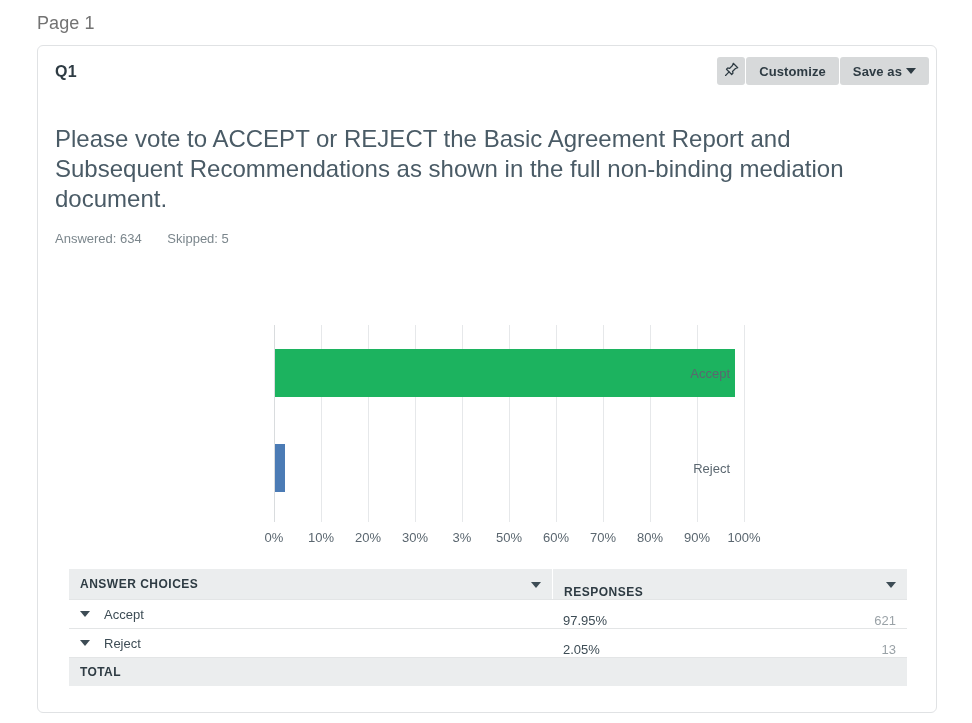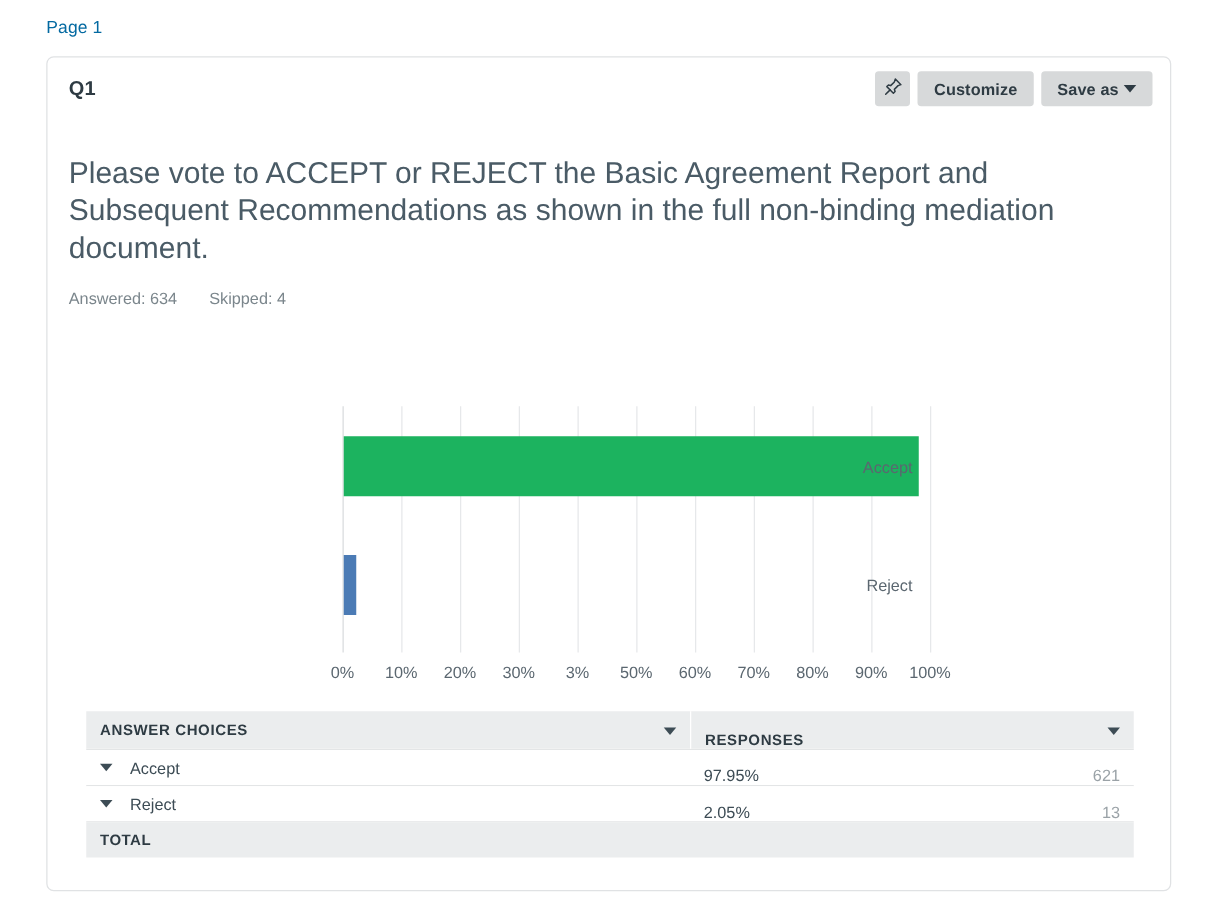--- a/index.html
+++ b/index.html
@@ -14,22 +14,22 @@
     font-family: "Liberation Sans", sans-serif;
     color: #3b4a54;
     -webkit-font-smoothing: antialiased;
   }
 
   
   .page-label {
     position: absolute;
     left: 37px;
     top: 13px;
-    font-size: 14px;
-    color: #0369a1;
+    font-size: 18px;
+    color: #737373;
     letter-spacing: 0.1px;
   }
 
   
   .card {
     position: absolute;
     left: 37px;
     top: 45px;
     width: 900px;
     height: 668px;
@@ -51,25 +51,25 @@
     position: absolute;
     left: 17px;
     top: 17px;
     font-size: 16px;
     font-weight: bold;
     color: #2e3b43;
     letter-spacing: 0.2px;
   }
   .header-actions {
     position: absolute;
-    right: 14px;
+    right: 7px;
     top: 11px;
     display: flex;
     align-items: center;
-    gap: 6px;
+    gap: 1px;
   }
   .btn {
     background: #d7d9da;
     border: none;
     border-radius: 3px;
     color: #2e3b43;
     font-family: "Liberation Sans", sans-serif;
     font-size: 13px;
     font-weight: bold;
     height: 28px;
@@ -270,21 +270,21 @@
         <span>Save as</span>
         <span class="caret"></span>
       </button>
     </div>
   </div>
 
   <div class="question-text">Please vote to ACCEPT or REJECT the Basic Agreement Report and Subsequent Recommendations as shown in the full non-binding mediation document.</div>
 
   <div class="meta-line">
     <span>Answered: 634</span>
-    <span class="meta-skipped">Skipped: 4</span>
+    <span class="meta-skipped">Skipped: 5</span>
   </div>
 
   <div class="chart">
     <div class="plot">
       <div class="axis-left"></div>
       <div id="gridlines">
           <div class="gridline" style="left: 47px;"></div>
           <div class="gridline" style="left: 94px;"></div>
           <div class="gridline" style="left: 141px;"></div>
           <div class="gridline" style="left: 188px;"></div>

